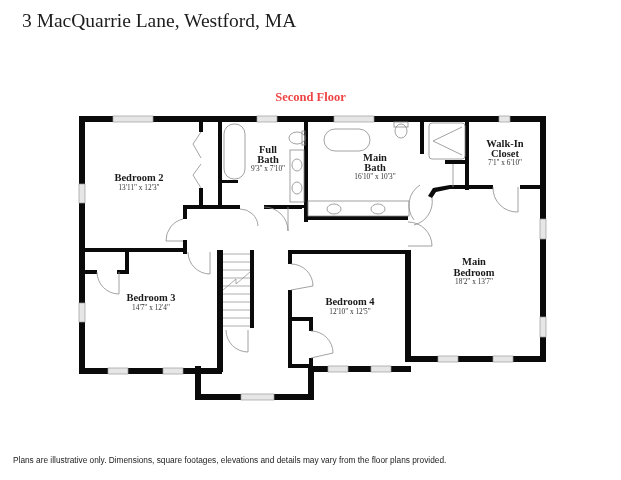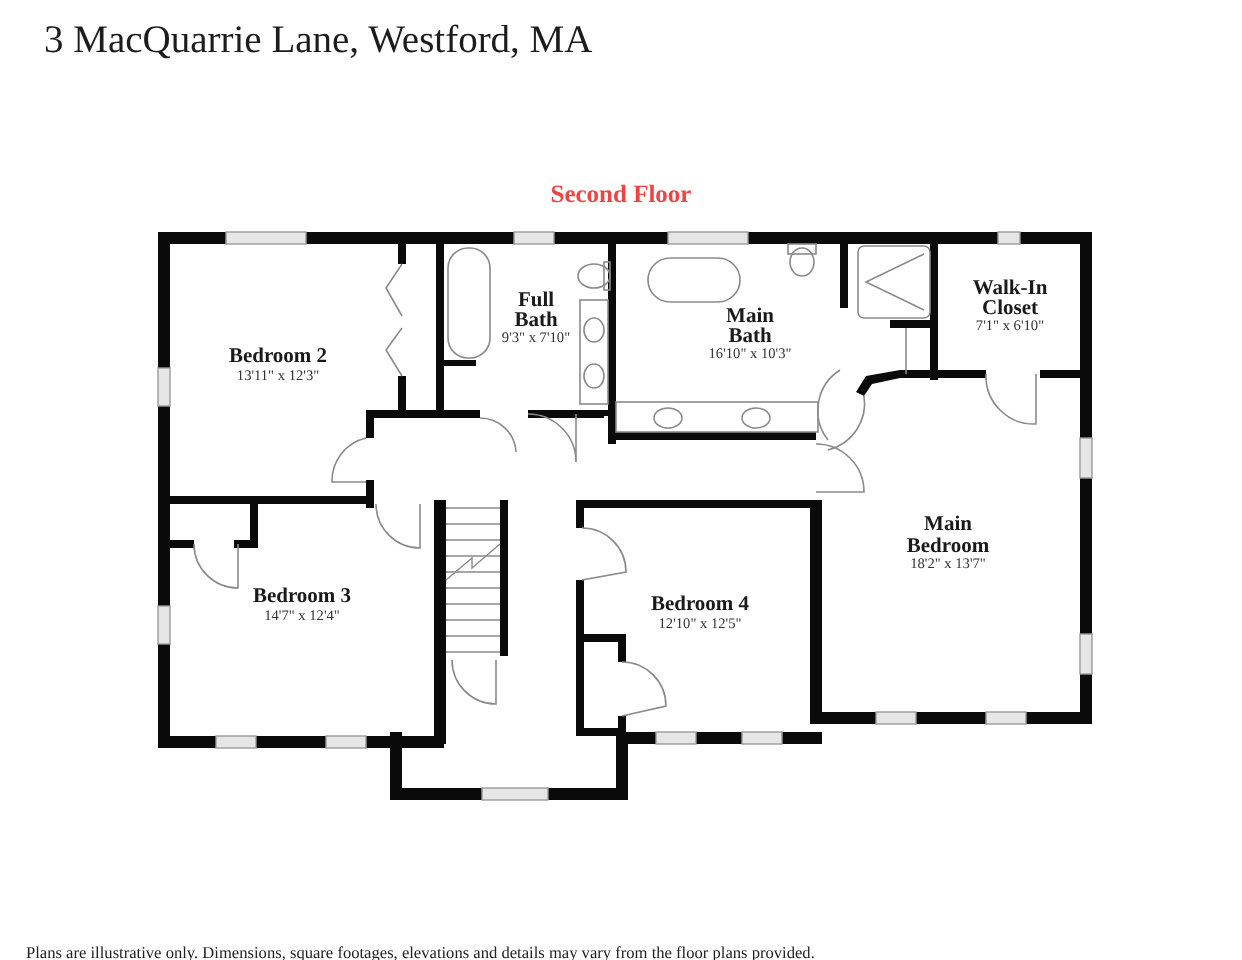--- a/index.html
+++ b/index.html
@@ -1,20 +1,20 @@
 <!DOCTYPE html>
 <html><head>
 <meta charset="utf-8">
 <style>
   html, body { margin:0; padding:0; background:#ffffff; }
   body { width:621px; height:480px; position:relative; overflow:hidden; font-family:"DejaVu Serif", serif; }
   .title { position:absolute; left:22px; top:10px; font-family:"Liberation Serif", serif; font-size:19.5px; color:#1c1c1c; white-space:nowrap; }
   .floor-label { position:absolute; left:0; width:621px; top:90px; text-align:center; font-family:"Liberation Serif", serif; font-weight:bold; font-size:12.5px; color:#ef4444; }
   svg.plan { position:absolute; left:0; top:0; }
-  .disclaimer { position:absolute; left:13px; top:455px; font-family:Liberation Serif, serif; font-size:8.3px; color:#222; white-space:nowrap;margin-top:17px; }
+  .disclaimer { position:absolute; left:13px; top:455px; font-family:Liberation Sans, sans-serif; font-size:8.3px; color:#222; white-space:nowrap; }
   .room-name { font-family:"Liberation Serif", serif; font-weight:bold; font-size:10.5px; fill:#1a1a1a; }
   .room-dim { font-family:"Liberation Serif", serif; font-size:7.3px; fill:#333; }
 </style>
 </head>
 <body>
 
 <div class="title">3 MacQuarrie Lane, Westford, MA</div>
 <div class="floor-label">Second Floor</div>
 
 <svg class="plan" width="621" height="480" viewBox="0 0 621 480" xmlns="http://www.w3.org/2000/svg">

